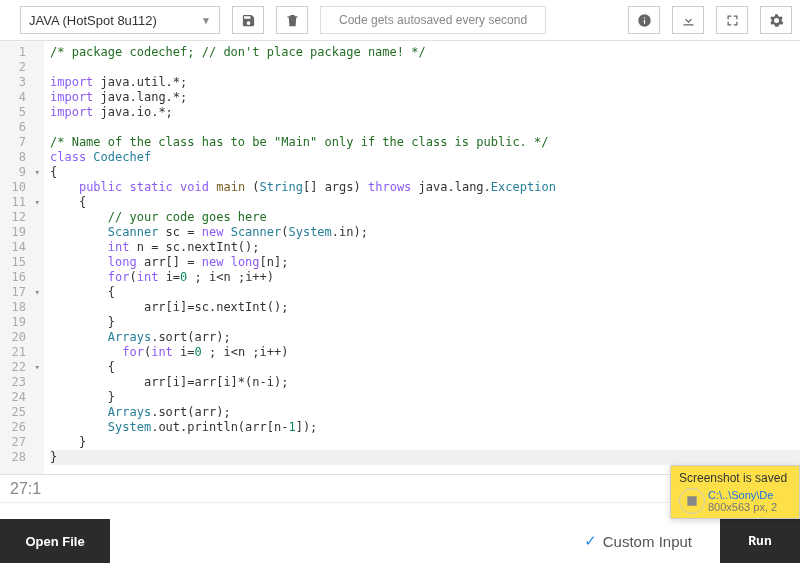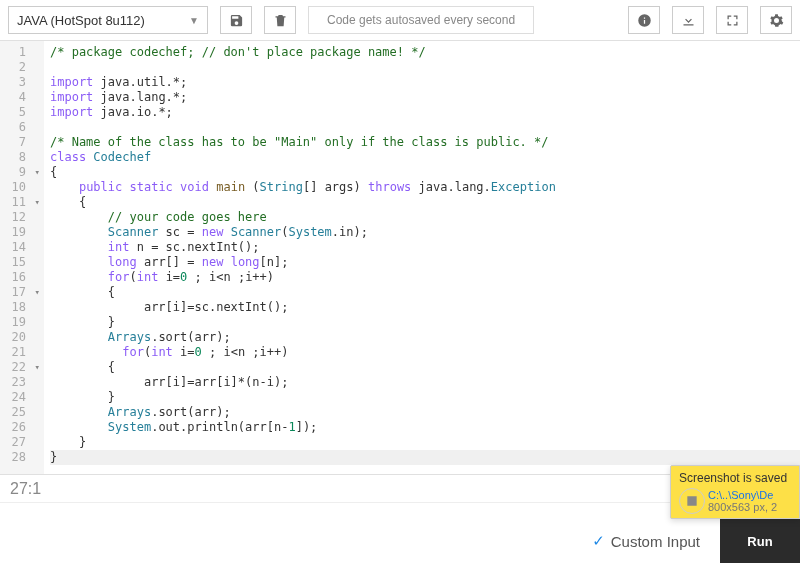--- a/index.html
+++ b/index.html
@@ -1,18 +1,18 @@
 <!DOCTYPE html>
 <html><head>
 <meta charset="utf-8">
 <style>
   * { box-sizing: border-box; margin: 0; padding: 0; }
   body { font-family: Arial, Helvetica, sans-serif; font-size: 13px; color: #333; background: #fff; width: 800px; height: 563px; overflow: hidden; position: relative; }
 
-  .toolbar { display: flex; align-items: center; gap: 12px; padding: 6px 8px; height: 40px; }
+  .toolbar { display: flex; align-items: center; gap: 12px; padding: 6px 8px; height: 40px; margin-left: 12px; }
   .lang-select { position: relative; width: 200px; height: 28px; border: 1px solid #ccc; background: #fff; display: flex; align-items: center; padding: 0 8px; cursor: pointer; }
   .lang-select .chev { position: absolute; right: 8px; font-size: 10px; color: #888; }
   .icon-btn { width: 32px; height: 28px; border: 1px solid #ccc; background: #fff; display: flex; align-items: center; justify-content: center; cursor: pointer; color: #666; }
   .icon-btn svg { width: 15px; height: 15px; fill: currentColor; }
   .autosave-box { border: 1px solid #ddd; height: 28px; display: flex; align-items: center; padding: 0 18px; color: #888; font-size: 12px; }
   .spacer { flex: 1; }
 
   .editor-wrap { display: flex; height: 435px; border: 1px solid #e0e0e0; border-left: none; border-right: none; font-family: Consolas, Menlo, monospace; font-size: 12px; line-height: 15px; overflow: hidden; }
   .gutter { width: 44px; background: #f5f5f5; text-align: right; color: #aaa; padding-top: 4px; user-select: none; }
   .gutter .ln { padding-right: 18px; height: 15px; position: relative; }
@@ -28,21 +28,21 @@
   .tok-id   { color: #333; }
   .tok-pkg  { color: #795e26; }
 
   .status-bar { height: 28px; display: flex; align-items: center; padding: 0 10px; color: #888; font-size: 16px; position: relative; border-bottom: 1px solid #eee; }
   .status-bar .refresh { position: absolute; right: 10px; top: 4px; width: 22px; height: 22px; display:flex; align-items:center; justify-content:center; color:#aaa; cursor:pointer;}
   .status-bar .refresh svg{width:15px;height:15px;fill:currentColor;}
 
   .footer { position: absolute; left: 0; right: 0; bottom: 0; height: 44px; display: flex; align-items: center; background: #fff; }
   .btn-dark { background: #2b2b2b; color: #fff; height: 44px; padding: 0 20px; display: flex; align-items: center; font-weight: bold; font-size: 13px; cursor: pointer; border: none; }
   .btn-open { width: 110px; justify-content: center; }
-  .btn-run  { width: 80px; justify-content: center; margin-left: 20px; }
+  .btn-run  { width: 80px; justify-content: center; margin-left: 28px; font-family: Liberation Mono, monospace; }
   .custom-input { display: flex; align-items: center; gap: 6px; color: #555; font-size: 15px; cursor: pointer; margin-left: auto; }
   .check-mark { color: #1e88e5; font-size: 15px; }
 
   .toast { position: absolute; right: 0; bottom: 44px; width: 130px; height: 54px; background: #fde047; border: 1px solid #ccc; box-shadow: 0 2px 6px rgba(0,0,0,.15); border-radius: 2px 0 0 2px; padding: 5px 0 5px 8px; font-size: 11px; overflow: hidden; }
   .toast .title { font-size: 12px; color: #333; margin-bottom: 3px; white-space: nowrap; }
   .toast .row { display: flex; align-items: center; gap: 3px; }
   .toast .thumb { width: 26px; height: 26px; border: 1px solid #ccc; border-radius: 50%; display:flex; align-items:center; justify-content:center; }
   .toast .thumb svg{ width:14px; height:14px; fill:#888;}
   .toast .path { color: #1a73e8; white-space: nowrap; }
   .toast .meta { color: #777; white-space: nowrap; }
@@ -126,20 +126,21 @@
 <div class="status-bar">
   <span>27:1</span>
   <div class="refresh">
     <svg viewBox="0 0 24 24">
         <path d="M12 5V1L7 6l5 5V7a5 5 0 1 1-4.9 6H5a7 7 0 1 0 7-8z"></path>
       </svg>
   </div>
 </div>
 
 <div class="footer">
+  <button class="btn-dark btn-open">Open File</button>
   <div class="custom-input">
     <span class="check-mark">✓</span>
     <span>Custom Input</span>
   </div>
   <button class="btn-dark btn-run">Run</button>
 </div>
 
 <div class="toast">
   <div class="title">Screenshot is saved</div>
   <div class="row">

